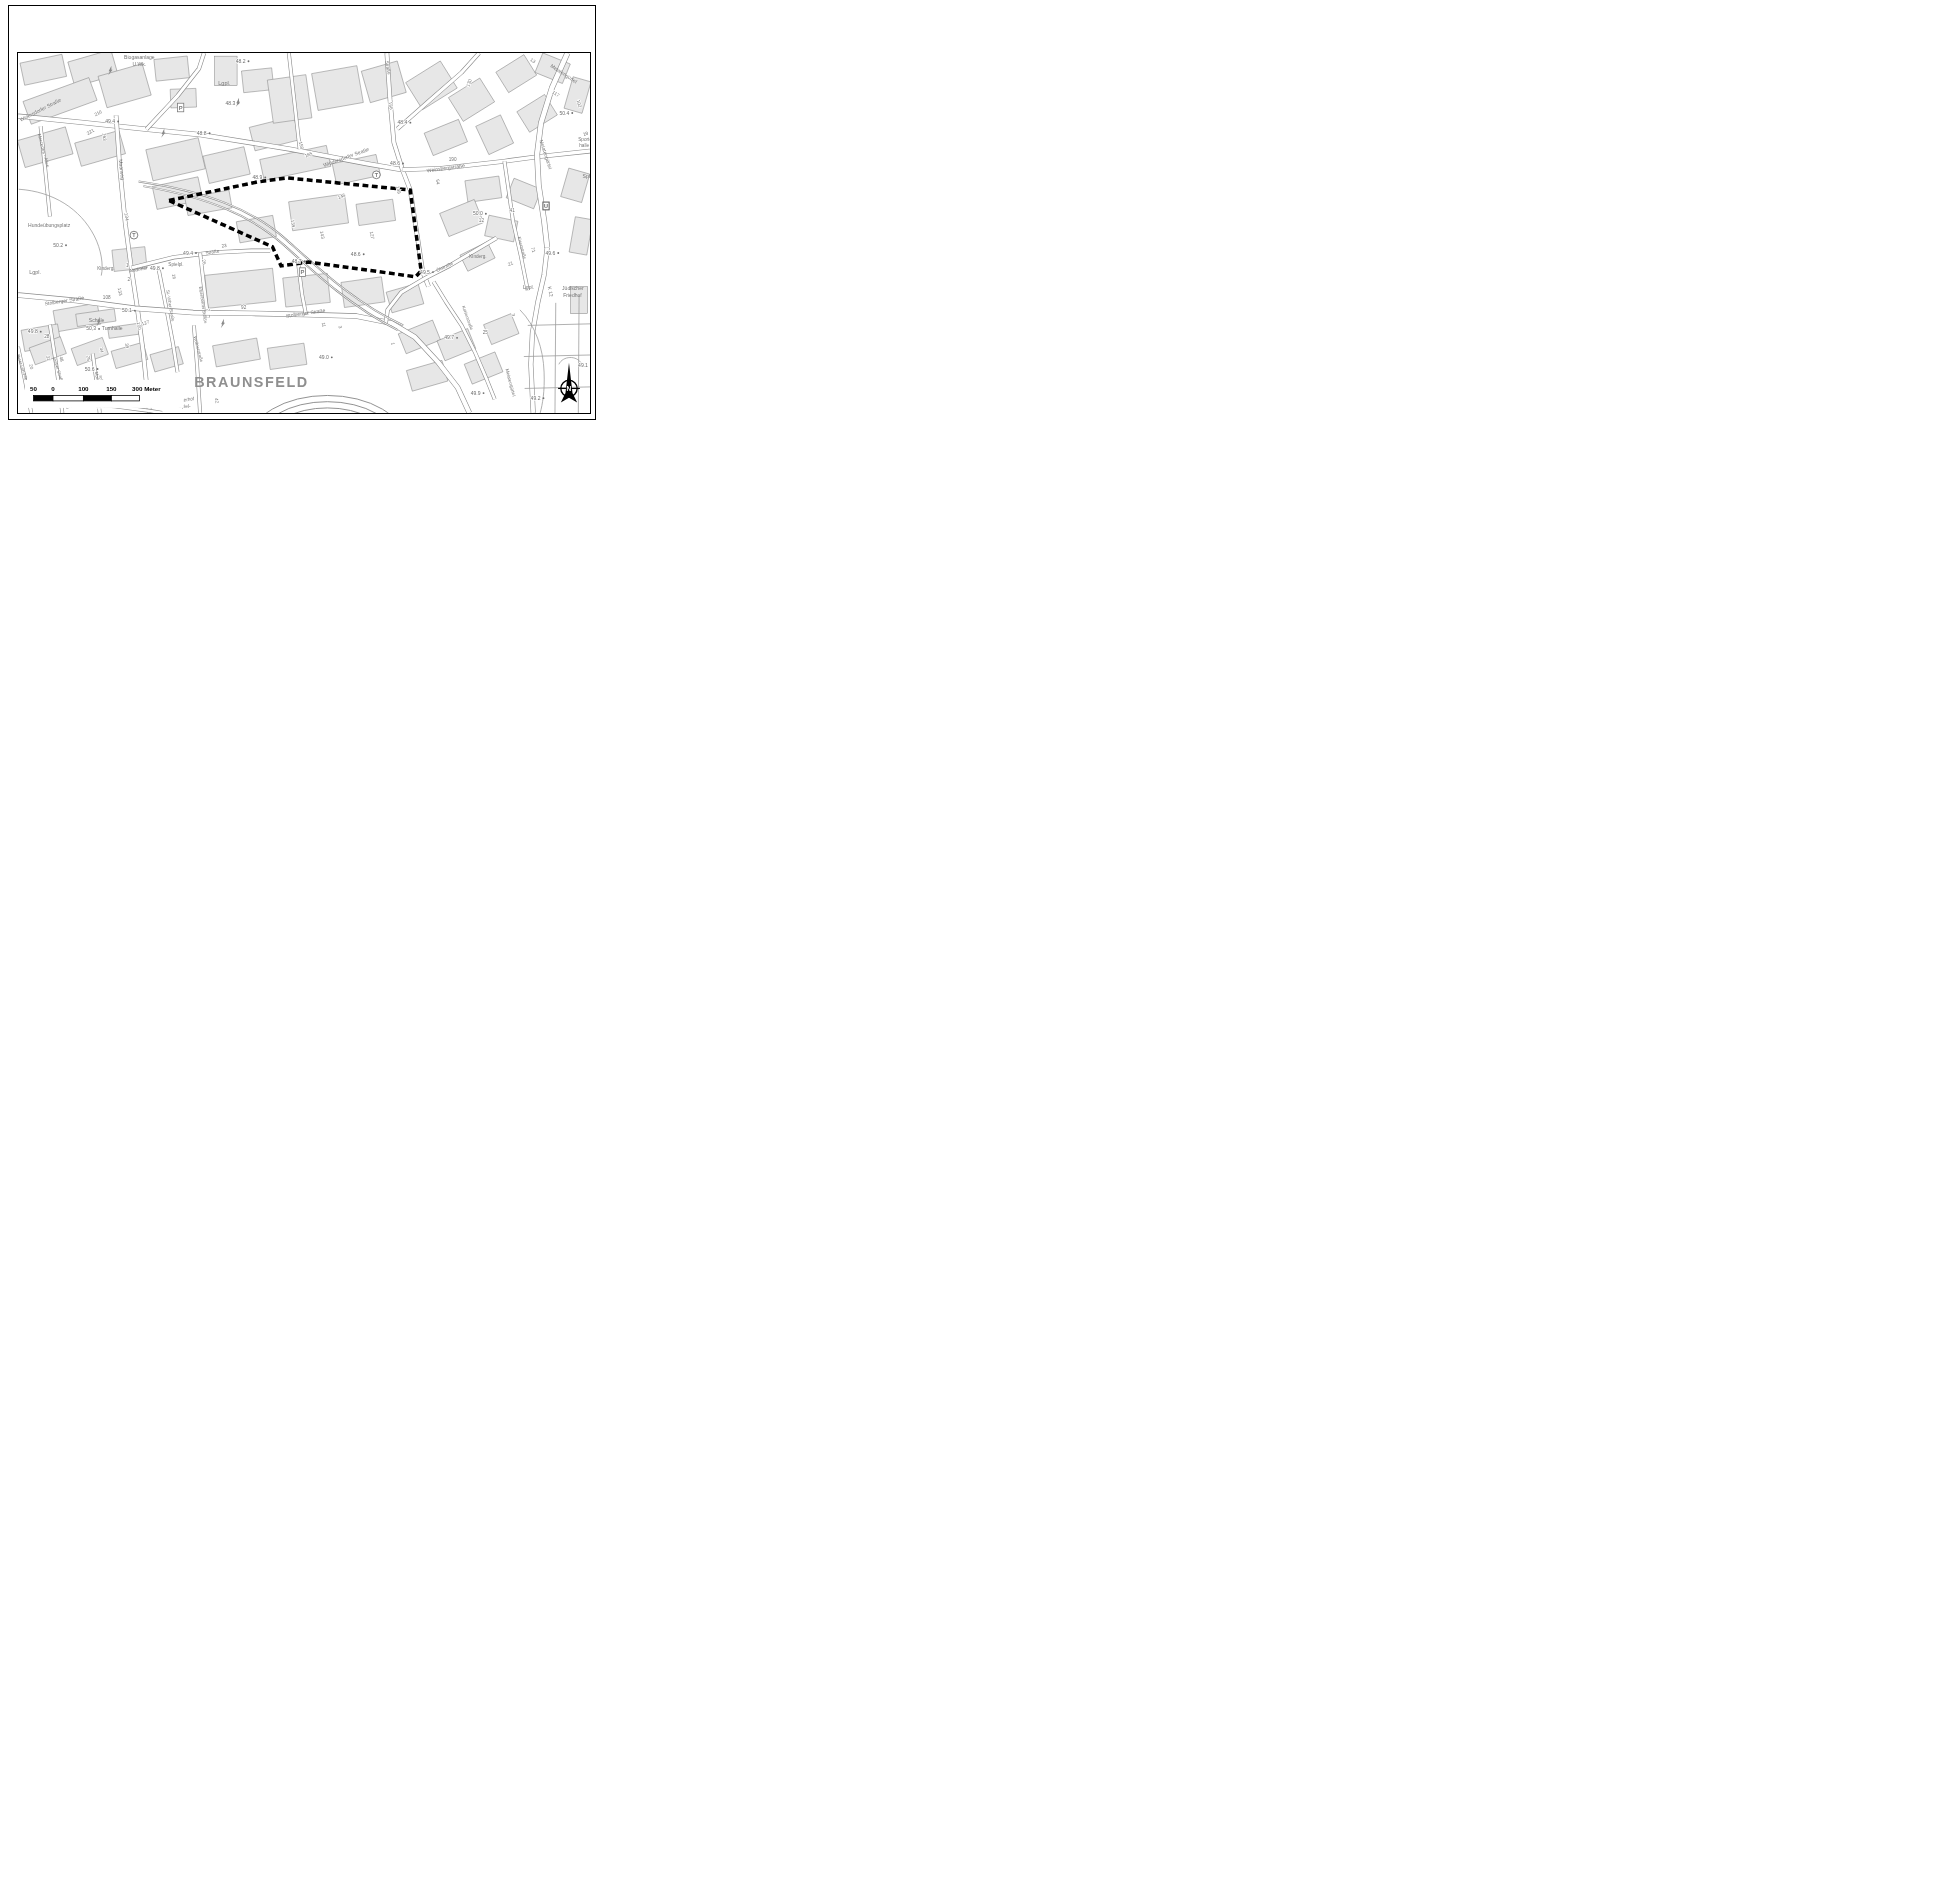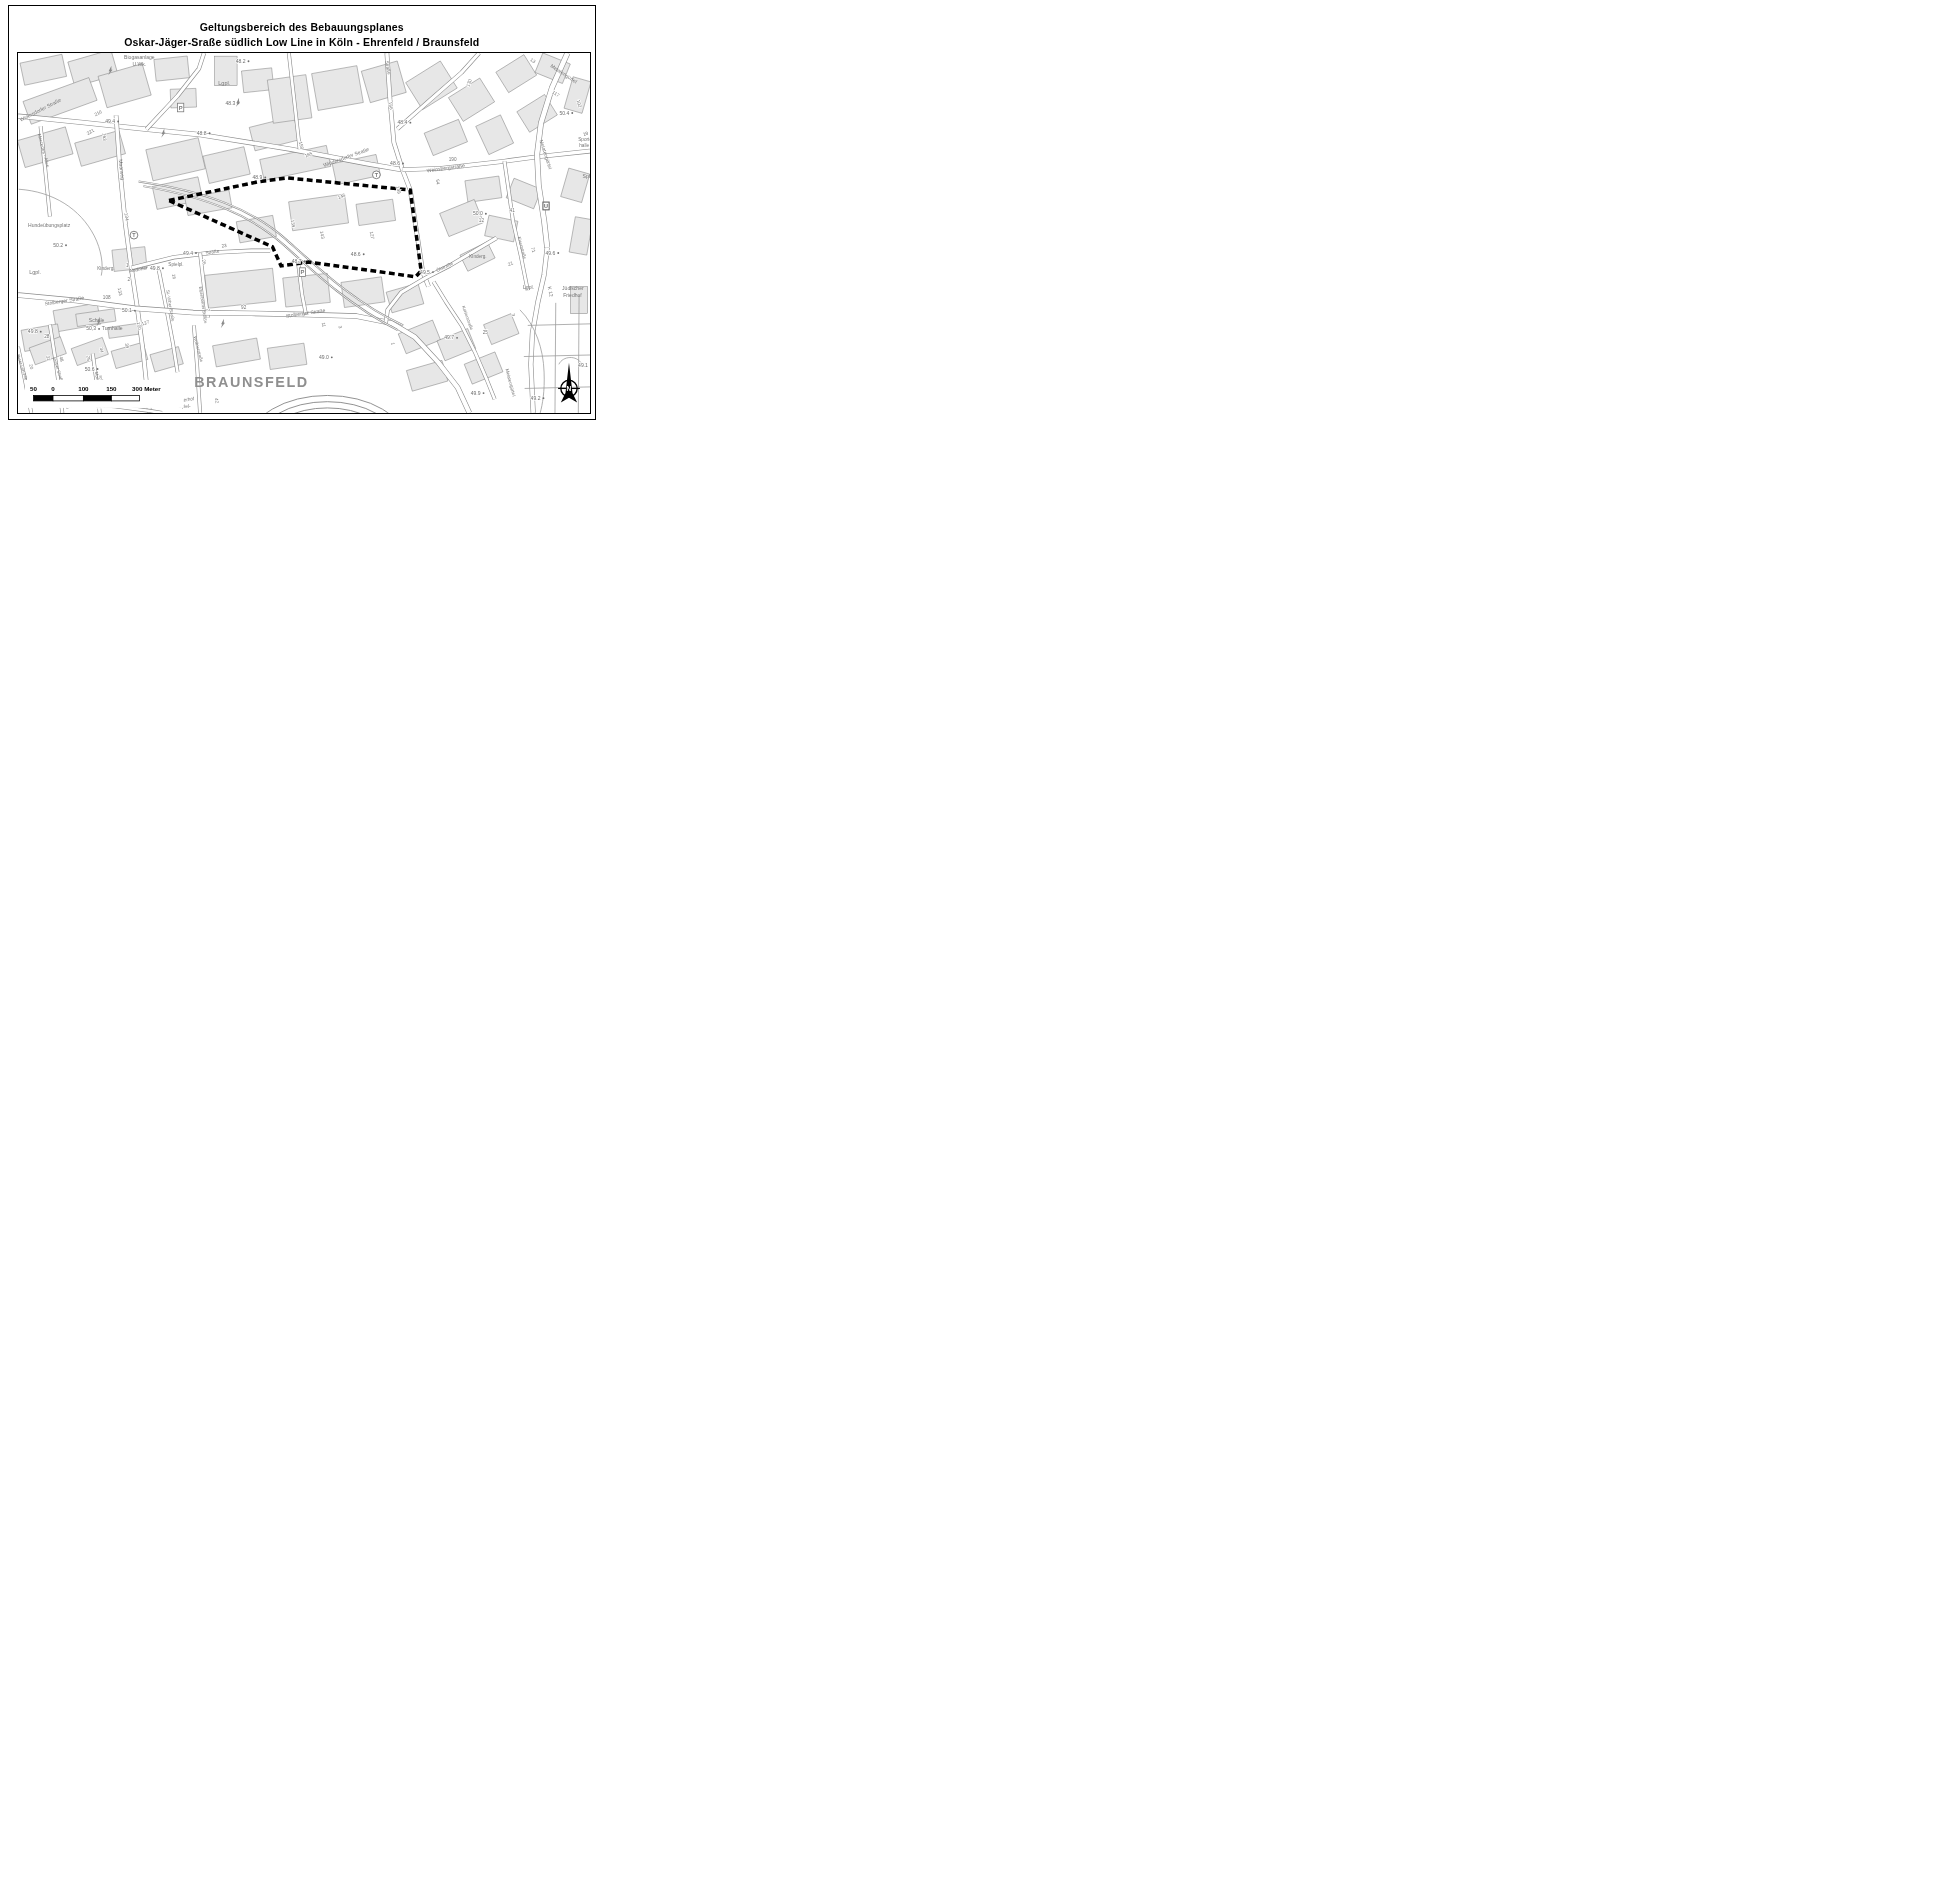--- a/index.html
+++ b/index.html
@@ -8,24 +8,20 @@
   .title-block{position:absolute;left:0;top:14px;width:100%;text-align:center;color:#000;}
   .title-line{font-weight:bold;font-size:10.5px;line-height:15px;letter-spacing:0.2px;}
   .map-frame{position:absolute;left:8.6px;top:46px;width:572px;height:360px;border:1.9px solid #000;box-sizing:content-box;background:#fff;overflow:hidden;}
   svg{display:block;}
   text{font-family:"Liberation Sans",sans-serif;}
 </style>
 </head>
 <body>
 
 <div class="outer-frame">
-  <div class="title-block">
-    <div class="title-line">Geltungsbereich des Bebauungsplanes</div>
-    <div class="title-line">Oskar-Jäger-Sraße südlich Low Line in Köln - Ehrenfeld / Braunsfeld</div>
-  </div>
   <div class="map-frame">
     <svg id="map-svg" width="572" height="360" viewBox="0 0 1470 925">
       <defs>
         <pattern id="pat-h" width="5" height="5" patternUnits="userSpaceOnUse">
           <rect width="5" height="5" fill="#ffffff"></rect>
           <line x1="0" y1="2.5" x2="5" y2="2.5" stroke="#909090" stroke-width="1.1"></line>
         </pattern>
         <pattern id="pat-v" width="5" height="5" patternUnits="userSpaceOnUse" patternTransform="rotate(90)">
           <rect width="5" height="5" fill="#ffffff"></rect>
           <line x1="0" y1="2.5" x2="5" y2="2.5" stroke="#909090" stroke-width="1.1"></line>

